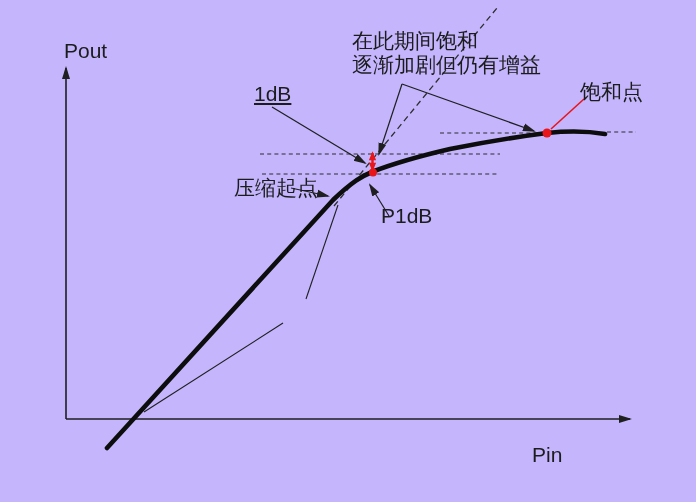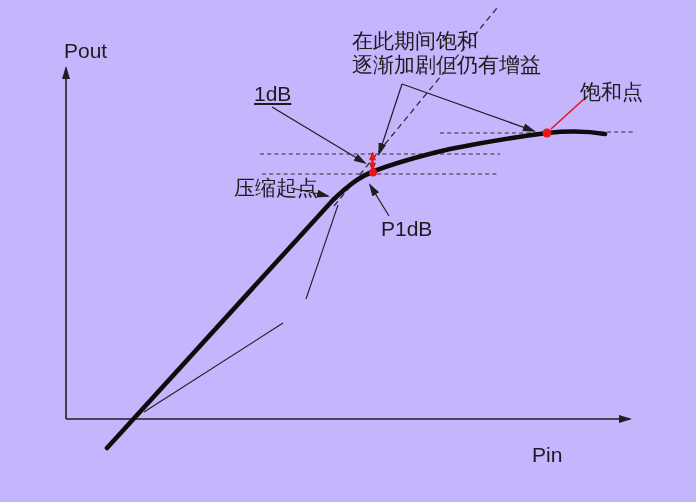--- a/index.html
+++ b/index.html
@@ -71,16 +71,16 @@
 
   <div class="lbl" style="left:580px; top:80px;">饱和点</div>
 
   <div class="lbl" style="left:352px; top:29px;">
     <span class="row">在此期间饱和</span>
     <span class="row">逐渐加剧但仍有增益</span>
   </div>
 
   <div class="lbl" style="left:203px; top:176px;margin-left:31px;">压缩起点</div>
 
-  <div class="lbl" style="left:381px; top:217px;">P1dB</div>
+  <div class="lbl" style="left:381px; top:204px;">P1dB</div>
 
 
 </div>
 
 </body></html>

